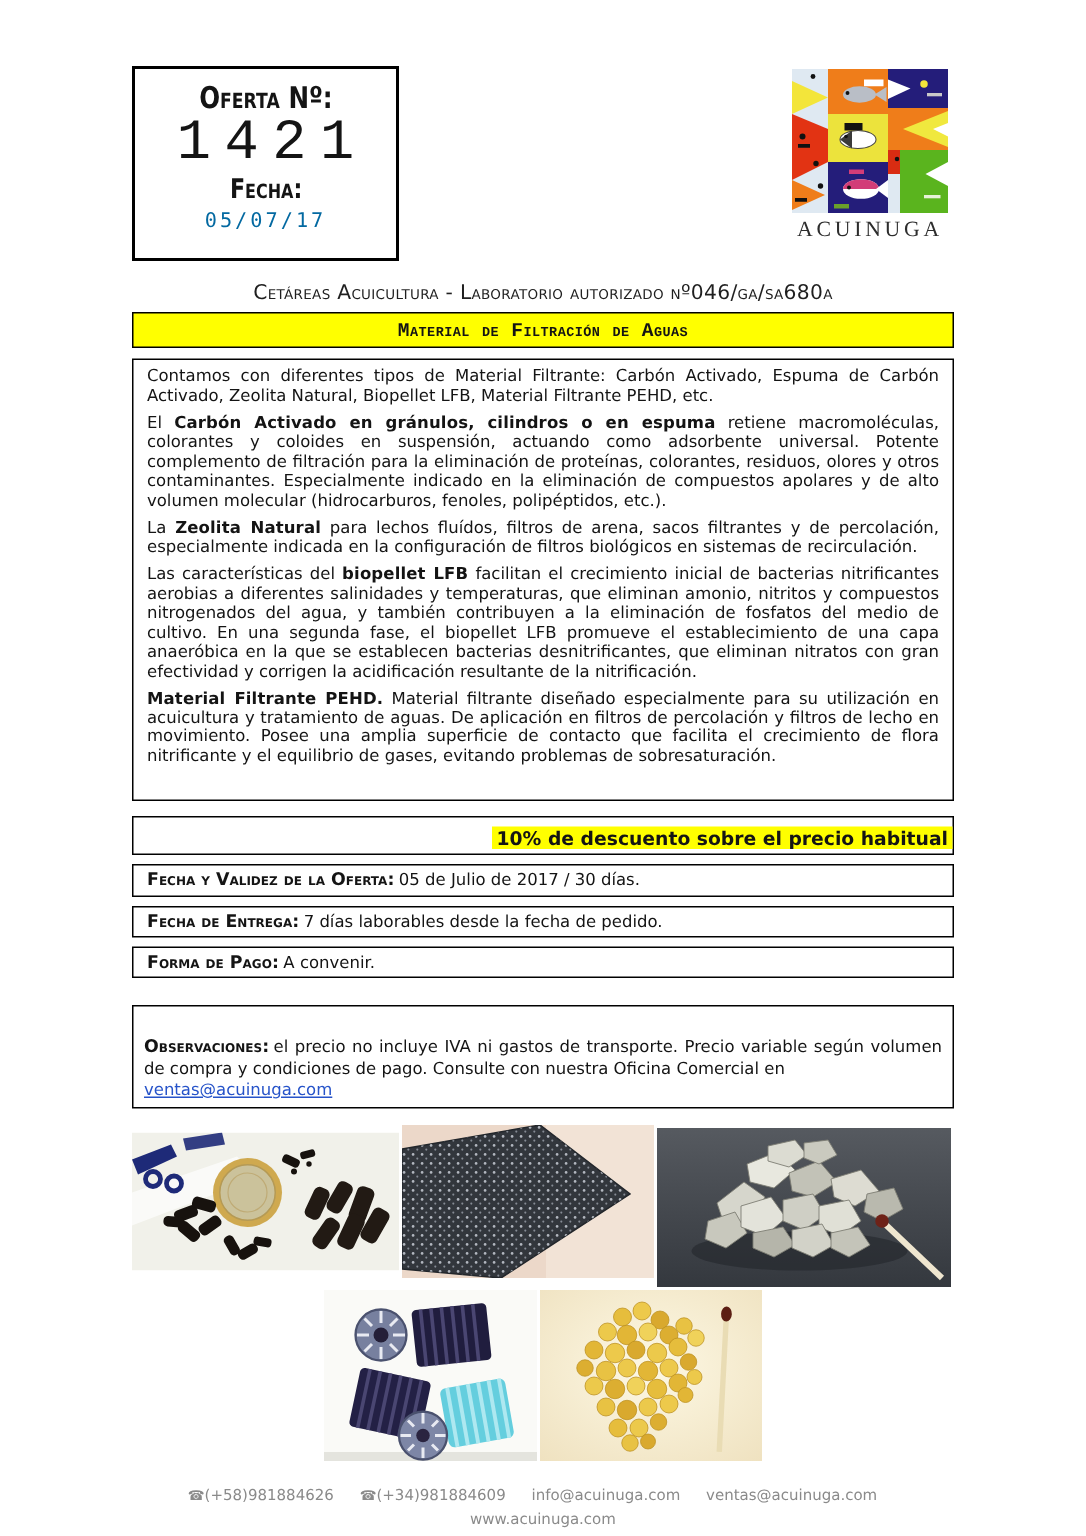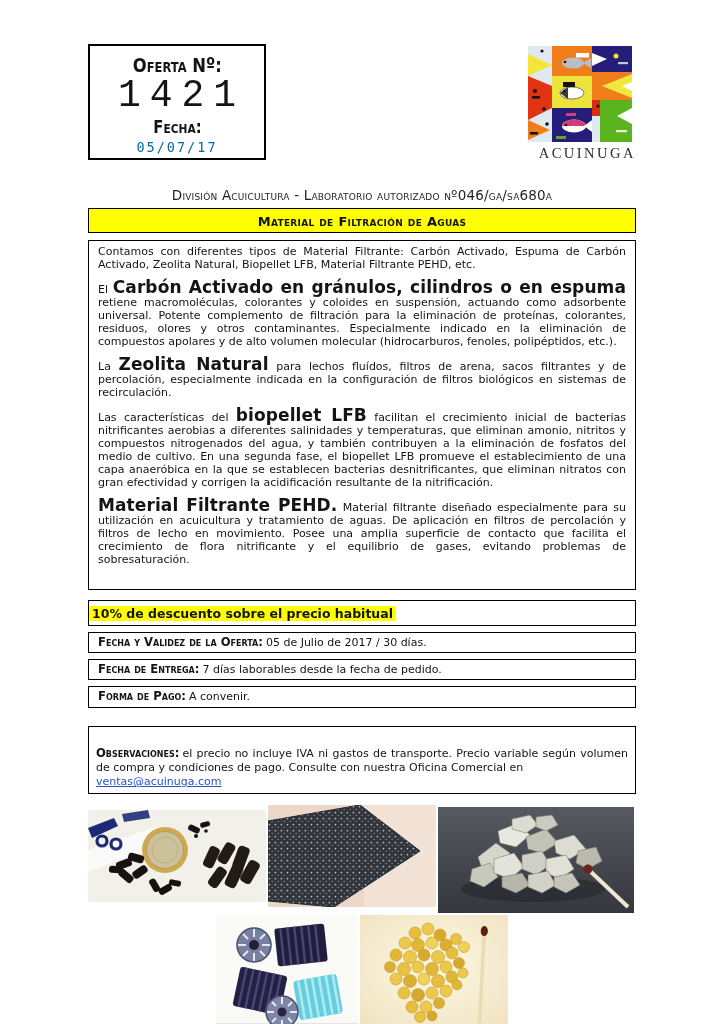--- a/index.html
+++ b/index.html
@@ -4,49 +4,49 @@
 <style>
   html,body{margin:0;padding:0;background:#ffffff;}
   .page{
     width:724px;height:1024px;box-sizing:border-box;background:#fff;
     padding:44px 88px 0 88px;overflow:hidden;position:relative;
     font-family:"DejaVu Sans","Liberation Sans",sans-serif;color:#141414;
   }
   
   .hdr{display:flex;justify-content:space-between;align-items:flex-start;height:132px;}
   .offer-box{
-    width:178px;height:116px;box-sizing:border-box;border:2px solid #000;
+    width:178px;height:130px;box-sizing:border-box;border:2px solid #000;
     text-align:center;padding-top:9px;
   }
   .cond{display:inline-block;font-weight:700;font-variant:small-caps;transform:scaleX(.82);transform-origin:center;}
   .offer-label{font-size:20px;line-height:1.05;}
   .offer-number{font-family:"Liberation Mono","DejaVu Sans Mono",monospace;font-size:38px;line-height:1.05;letter-spacing:9px;padding-left:9px;font-weight:500;}
   .date-label{font-size:18px;line-height:1.1;margin-top:1px;}
   .date-value{font-family:"DejaVu Sans Mono",monospace;font-size:13.5px;color:#0369a1;letter-spacing:2px;margin-top:2px;}
-  .logo-wrap{width:112px;text-align:right;margin-top:2px;}
+  .logo-wrap{width:112px;text-align:center;margin-top:2px;}
   .logo-wrap svg{display:block;margin:0 auto;}
   .logo-text{font-family:"Liberation Serif","DejaVu Serif",serif;font-size:14.5px;letter-spacing:2.5px;color:#2d2d2d;margin-top:3px;white-space:nowrap;}
   .para-box{
     width:176px;height:130px;box-sizing:border-box;border:1.5px solid #000;
     padding:5px 10px;
   }
   .para-label{font-size:25px;line-height:1.05;transform-origin:left center;}
   .para-items{list-style:none;margin:1px 0 0 0;padding:0;}
   .para-items li{font-variant:small-caps;font-size:11.5px;line-height:1.44;letter-spacing:.2px;}
   
   .division{margin-top:11px;text-align:center;font-variant:small-caps;font-size:13.5px;letter-spacing:.2px;color:#1f1f1f;}
-  .banner{border:1.5px solid #000;background:#ffff00;margin-top:5px;text-align:center;padding:2px 0;}
+  .banner{border:1.5px solid #000;background:#ffff00;margin-top:5px;text-align:center;padding:2px 0;font-family:Liberation Mono, monospace;}
   .banner span{font-weight:700;font-variant:small-caps;font-size:13px;letter-spacing:.3px;}
   
   .main-box{border:1.5px solid #000;margin-top:7px;padding:5px 9px 6px 9px;}
   .main-box p{margin:0 0 5px 0;text-align:justify;font-size:11px;line-height:1.18;}
   .main-box p:last-child{margin-bottom:16px;}
-  .rich .big{font-size:17px;font-weight:700;letter-spacing:.1px;}
-  
-  .discount{border:1.5px solid #000;margin-top:10px;text-align:left;padding:2.5px 0;}
+  .rich .big{font-size:11px;font-weight:700;letter-spacing:.1px;}
+  
+  .discount{border:1.5px solid #000;margin-top:10px;text-align:right;padding:2.5px 0;}
   .discount span{background:#ffff00;font-weight:700;font-size:12.5px;padding:0 3px;}
   
   .inforow{border:1.5px solid #000;margin-top:6px;padding:2px 9px;font-size:11px;line-height:1.3;}
   .lbl{font-weight:700;font-variant:small-caps;font-size:11.6px;margin-right:3px;}
   .obs{border:1.5px solid #000;margin-top:18px;padding:19px 7px 4px 7px;font-size:11px;line-height:1.3;text-align:justify;}
   .obs a{color:#2653c9;text-decoration:underline;}
   
   .photos{margin-top:11px;}
   .prow1{display:flex;gap:2px;align-items:flex-start;}
   .prow2{display:flex;gap:2px;justify-content:center;margin-top:2px;}
@@ -116,21 +116,21 @@
         <rect x="2" y="86" width="8" height="2.5" fill="#111"></rect>
         <circle cx="19" cy="78" r="1.8" fill="#111"></circle>
         <rect x="28" y="90" width="10" height="3" fill="#6aa02a"></rect>
         <circle cx="70" cy="60" r="1.5" fill="#111"></circle>
       </svg>
       <div class="logo-text">ACUINUGA</div>
     </div>
 
   </div>
 
-  <div class="division">División Acuicultura - Laboratorio autorizado nº046/ga/sa680a</div>
+  <div class="division">Cetáreas Acuicultura - Laboratorio autorizado nº046/ga/sa680a</div>
 
   <div class="banner">
     <span>Material de Filtración de Aguas</span>
   </div>
 
   <div class="main-box">
     <p class="rich"><span>Contamos con diferentes tipos de Material Filtrante: Carbón Activado, Espuma de Carbón Activado, Zeolita Natural, Biopellet LFB, Material Filtrante PEHD, etc.</span></p>
     <p class="rich"><span>El </span><span class="big">Carbón Activado en gránulos, cilindros o en espuma</span><span> retiene macromoléculas, colorantes y coloides en suspensión, actuando como adsorbente universal. Potente complemento de filtración para la eliminación de proteínas, colorantes, residuos, olores y otros contaminantes. Especialmente indicado en la eliminación de compuestos apolares y de alto volumen molecular (hidrocarburos, fenoles, polipéptidos, etc.).</span></p>
     <p class="rich"><span>La </span><span class="big">Zeolita Natural</span><span> para lechos fluídos, filtros de arena, sacos filtrantes y de percolación, especialmente indicada en la configuración de filtros biológicos en sistemas de recirculación.</span></p>
     <p class="rich"><span>Las características del </span><span class="big">biopellet LFB</span><span> facilitan el crecimiento inicial de bacterias nitrificantes aerobias a diferentes salinidades y temperaturas, que eliminan amonio, nitritos y compuestos nitrogenados del agua, y también contribuyen a la eliminación de fosfatos del medio de cultivo. En una segunda fase, el biopellet LFB promueve el establecimiento de una capa anaeróbica en la que se establecen bacterias desnitrificantes, que eliminan nitratos con gran efectividad y corrigen la acidificación resultante de la nitrificación.</span></p>

